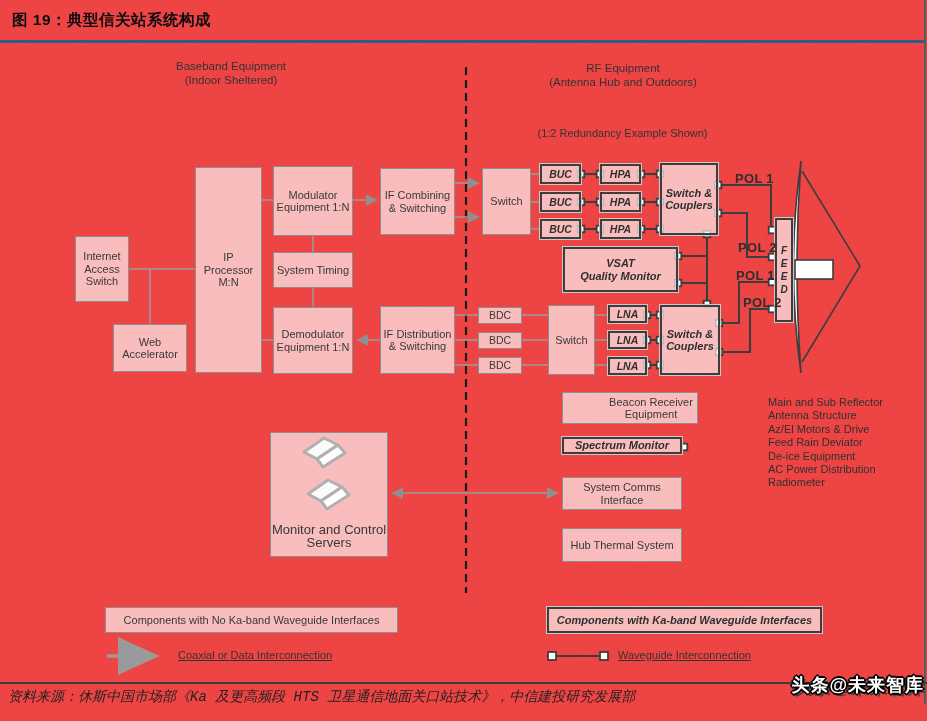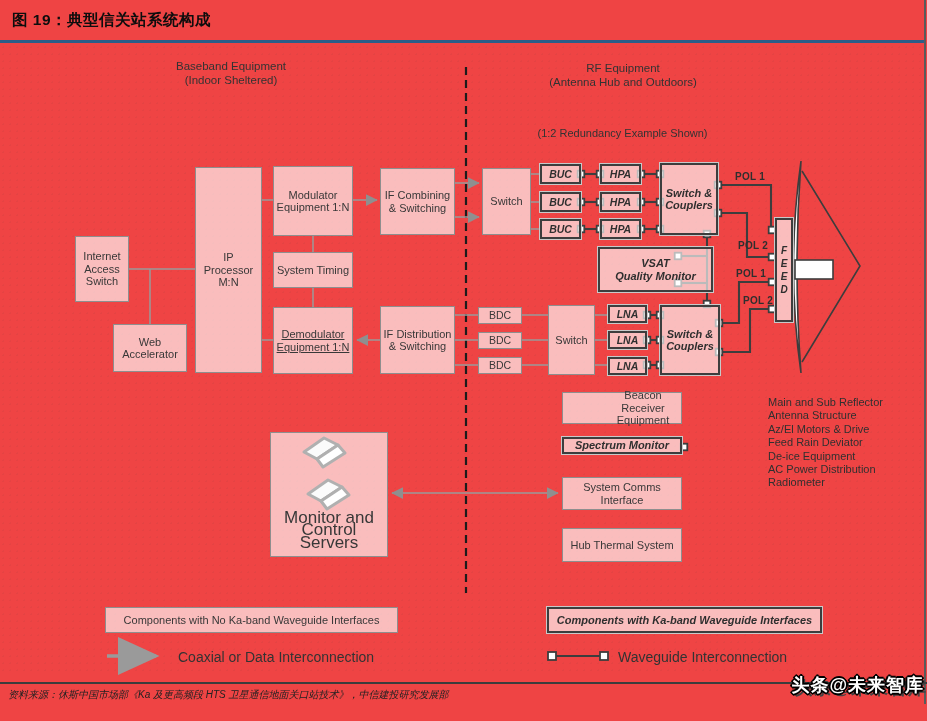--- a/index.html
+++ b/index.html
@@ -15,29 +15,29 @@
           background-size:7px 7px;}
   svg.layer{position:absolute;left:0;top:0;pointer-events:none;}
   
   .box{position:absolute;box-sizing:border-box;border:1.4px solid #8e8e8e;background:rgba(255,255,255,.65);
        display:flex;align-items:center;justify-content:center;text-align:center;
        font-size:11px;line-height:12.5px;color:#383838;padding:1px 2px;}
   .box.bold{border:2.4px solid #3d3d3d;box-shadow:0 0 0 1px #c9c9c9;font-style:italic;font-weight:bold;color:#2f2f2f;}
   .box.small{font-size:10.5px;padding:0;}
   .hdr{position:absolute;text-align:center;font-size:11.5px;line-height:13.5px;color:#333;}
   .note{position:absolute;text-align:center;font-size:11px;color:#333;}
-  .pol{position:absolute;font-size:10px;font-weight:bold;color:#2f2f2f;letter-spacing:.3px;}
+  .pol{position:absolute;font-size:13px;font-weight:bold;color:#2f2f2f;letter-spacing:.3px;}
   .feed{flex-direction:column;font-size:10px;line-height:13px;}
   .ant-notes{position:absolute;left:768px;top:396px;width:140px;font-size:11px;line-height:13.4px;color:#303030;}
-  .legend-label{position:absolute;font-size:14px;color:#333;}
-  .mc-label{position:absolute;left:0;right:0;bottom:7px;text-align:center;font-size:17px;line-height:12.5px;color:#383838;}
+  .legend-label{position:absolute;font-size:11px;color:#333;text-decoration:underline;}
+  .mc-label{position:absolute;left:0;right:0;bottom:7px;text-align:center;font-size:13px;line-height:12.5px;color:#383838;}
   
   .footer-rule{position:absolute;left:0;top:682px;width:927px;height:2px;background:#3c3c3c;}
-  .source{position:absolute;left:8px;top:688px;font-size:10px;font-style:italic;color:#222;
-          font-family:Liberation Sans, sans-serif;}
+  .source{position:absolute;left:8px;top:688px;font-size:14px;font-style:italic;color:#222;
+          font-family:Liberation Mono, monospace;}
   .watermark{position:absolute;right:3px;top:673px;font-size:18px;font-weight:900;color:#fff;letter-spacing:1px;
              font-family:"Liberation Sans",sans-serif;
              text-shadow:2px 0 #000,-2px 0 #000,0 2px #000,0 -2px #000,1px 1px #000,-1px -1px #000,1px -1px #000,-1px 1px #000,3px 3px 0 #444;}
 </style>
 </head>
 <body>
 
 <div id="stage">
 
   <div class="fig-title">图 19：典型信关站系统构成</div>
@@ -166,38 +166,38 @@
     <div>RF Equipment</div>
     <div>(Antenna Hub and Outdoors)</div>
   </div>
   <div class="note" style="left:525px;top:127px;width:195px;">(1:2 Redundancy Example Shown)</div>
 
   <div class="box" style="left:75px;top:236px;width:54px;height:66px;">Internet Access Switch</div>
   <div class="box" style="left:113px;top:324px;width:74px;height:48px;">Web Accelerator</div>
   <div class="box" style="left:195px;top:167px;width:67px;height:206px;">IP Processor M:N</div>
   <div class="box" style="left:273px;top:166px;width:80px;height:70px;">Modulator Equipment 1:N</div>
   <div class="box" style="left:273px;top:252px;width:80px;height:36px;">System Timing</div>
-  <div class="box" style="left:273px;top:307px;width:80px;height:67px;text-decoration:underline;">Demodulator Equipment 1:N</div>
+  <div class="box" style="left:273px;top:307px;width:80px;height:67px;">Demodulator Equipment 1:N</div>
   <div class="box" style="left:380px;top:306px;width:75px;height:68px;">IF Distribution &amp; Switching</div>
   <div class="box" style="left:380px;top:168px;width:75px;height:67px;">IF Combining &amp; Switching</div>
 
   <div class="box" style="left:270px;top:432px;width:118px;height:125px;">
     <div class="mc-label">Monitor and Control Servers</div>
   </div>
 
   <div class="box" style="left:482px;top:168px;width:49px;height:67px;">Switch</div>
   <div class="box bold small" style="left:540px;top:164px;width:41px;height:20px;">BUC</div>
   <div class="box bold small" style="left:540px;top:192px;width:41px;height:20px;">BUC</div>
   <div class="box bold small" style="left:540px;top:219px;width:41px;height:20px;">BUC</div>
   <div class="box bold small" style="left:600px;top:164px;width:41px;height:20px;">HPA</div>
   <div class="box bold small" style="left:600px;top:192px;width:41px;height:20px;">HPA</div>
   <div class="box bold small" style="left:600px;top:219px;width:41px;height:20px;">HPA</div>
   <div class="box bold" style="left:660px;top:163px;width:58px;height:72px;">Switch &amp; Couplers</div>
 
-  <div class="box bold" style="left:563px;top:247px;width:115px;height:45px;margin-left:35px;">
+  <div class="box bold" style="left:563px;top:247px;width:115px;height:45px;">
     <div>
       <div>VSAT</div>
       <div>Quality Monitor</div>
     </div>
   </div>
 
   <div class="box bold feed" style="left:775px;top:218px;width:18px;height:104px;">
     <span>F</span>
     <span>E</span>
     <span>E</span>
@@ -211,21 +211,21 @@
 
   <div class="box small" style="left:478px;top:307px;width:44px;height:17px;">BDC</div>
   <div class="box small" style="left:478px;top:332px;width:44px;height:17px;">BDC</div>
   <div class="box small" style="left:478px;top:357px;width:44px;height:17px;">BDC</div>
   <div class="box" style="left:548px;top:305px;width:47px;height:70px;">Switch</div>
   <div class="box bold small" style="left:608px;top:305px;width:39px;height:18px;">LNA</div>
   <div class="box bold small" style="left:608px;top:331px;width:39px;height:18px;">LNA</div>
   <div class="box bold small" style="left:608px;top:357px;width:39px;height:18px;">LNA</div>
   <div class="box bold" style="left:660px;top:305px;width:60px;height:70px;">Switch &amp; Couplers</div>
 
-  <div class="box" style="left:562px;top:392px;width:120px;height:32px;padding-left:44px;">Beacon Receiver Equipment</div>
+  <div class="box" style="left:562px;top:392px;width:136px;height:32px;padding-left:44px;">Beacon Receiver Equipment</div>
   <div class="box bold" style="left:562px;top:437px;width:120px;height:17px;">Spectrum Monitor</div>
   <div class="box" style="left:562px;top:477px;width:120px;height:33px;">System Comms Interface</div>
   <div class="box" style="left:562px;top:528px;width:120px;height:34px;">Hub Thermal System</div>
 
   <div class="ant-notes">
     <div>Main and Sub Reflector</div>
     <div>Antenna Structure</div>
     <div>Az/El Motors &amp; Drive</div>
     <div>Feed Rain Deviator</div>
     <div>De-ice Equipment</div>

